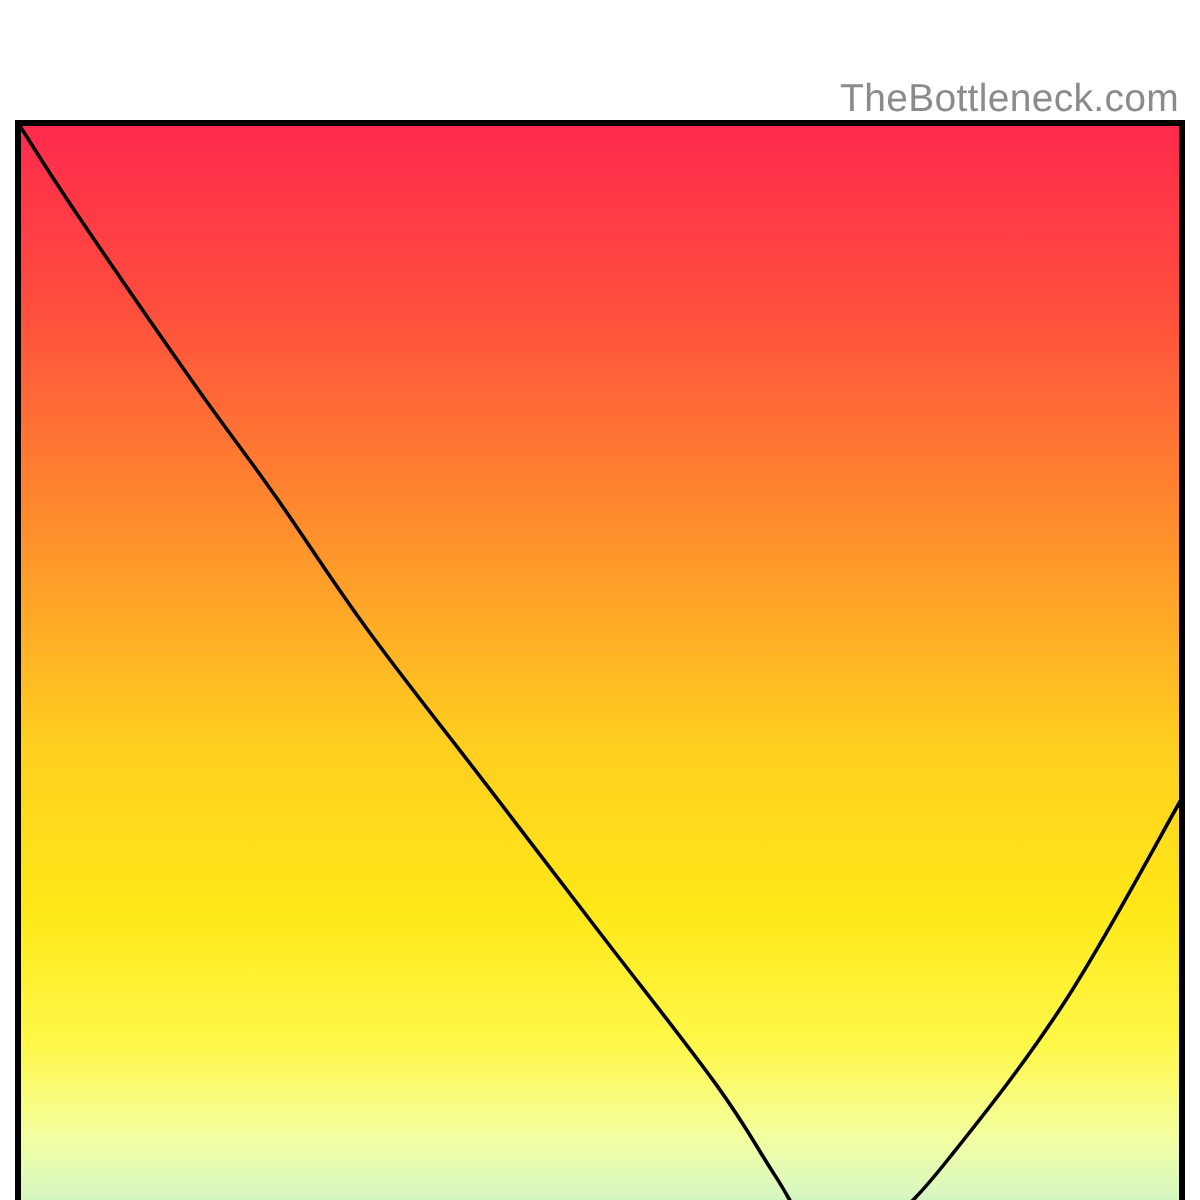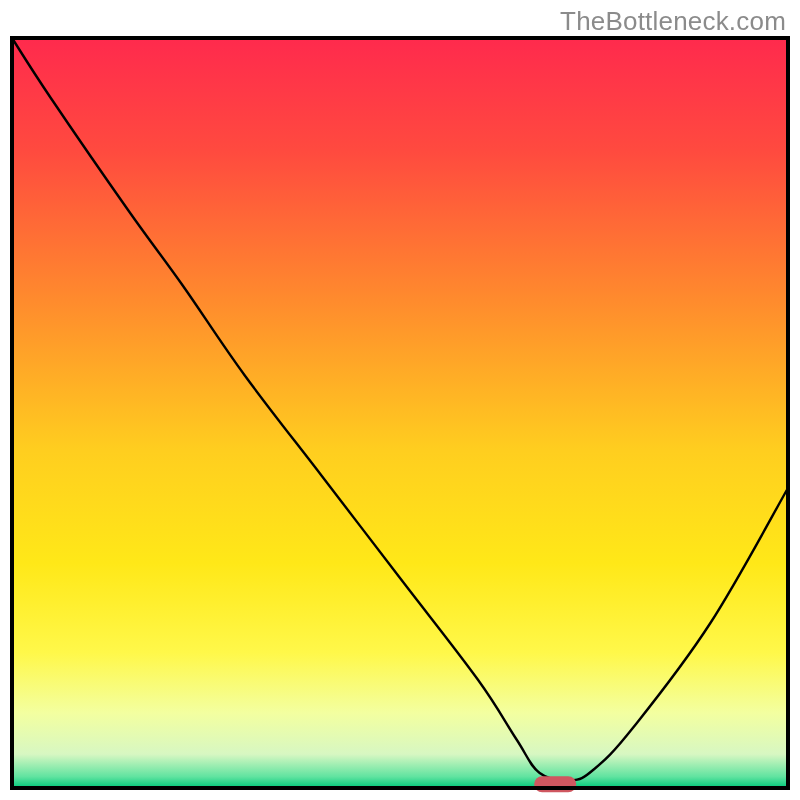--- a/index.html
+++ b/index.html
@@ -7,20 +7,21 @@
     padding: 0;
     width: 800px;
     height: 800px;
     overflow: hidden;
     background: #fff;
   }
   .chart-wrap {
     position: relative;
     width: 800px;
     height: 664px;
+    margin-top: 44px;
   }
   svg { display: block; }
   .watermark {
     position: absolute;
     top: 6px;
     right: 14px;
     font-family: Arial, Helvetica, sans-serif;
     font-size: 26px;
     color: #8b8b8b;
     letter-spacing: 0.2px;

